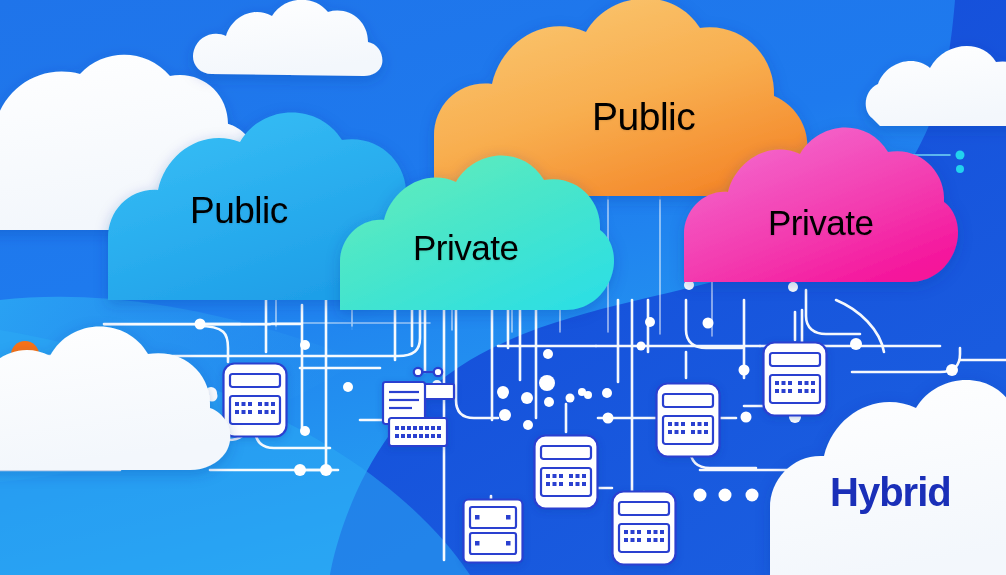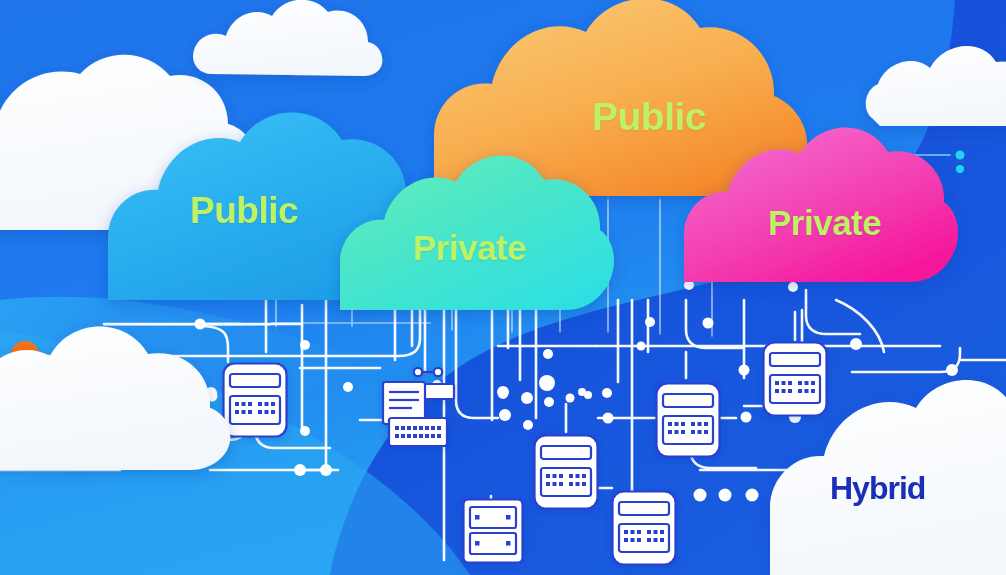--- a/index.html
+++ b/index.html
@@ -21,37 +21,37 @@
   #stage svg.layer {
     position: absolute;
     top: 0; left: 0;
     width: 1006px;
     height: 575px;
     display: block;
   }
   .cloud-label {
     position: absolute;
     font-family: "Liberation Sans", sans-serif;
-    font-weight: bold;
-    color: #bef264;
+    font-weight: normal;
+    color: #000000;
     white-space: nowrap;
     letter-spacing: -0.5px;
     pointer-events: none;
     text-shadow: 0 1px 2px rgba(0,0,0,0.10);
   }
   .lbl-blue-public { left: 190px;  top: 190px; font-size: 37px; }
   .lbl-teal-private{ left: 413px;  top: 228px; font-size: 35px; }
   .lbl-orange-public{left: 592px;  top: 95px;  font-size: 39px; }
   .lbl-pink-private{ left: 768px;  top: 203px; font-size: 35px; }
   .lbl-hybrid {
     position: absolute;
     left: 830px; top: 470px;
     font-family: "Liberation Sans", sans-serif;
     font-weight: bold;
-    font-size: 32px;
+    font-size: 40px;
     color: #1a2fb8;
     letter-spacing: -1px;
     white-space: nowrap;
     pointer-events: none;
   }
 </style>
 </head>
 <body>
 
 <div id="stage">

